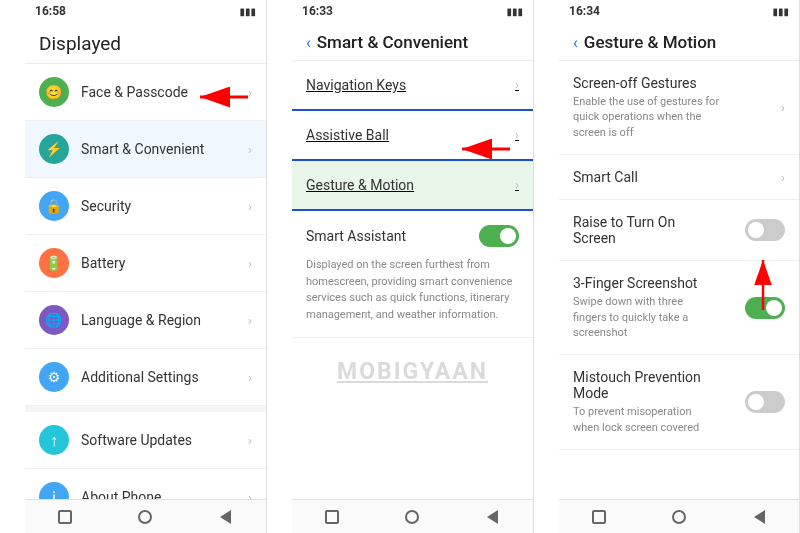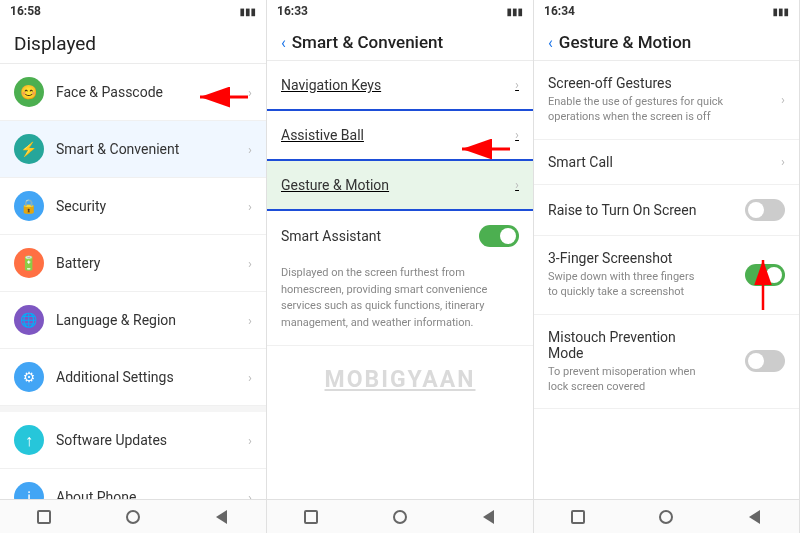--- a/index.html
+++ b/index.html
@@ -12,20 +12,21 @@
       overflow: hidden;
       font-size: 13px;
     }
 
     .panel {
       display: flex;
       flex-direction: column;
       background: #fff;
       border-right: 1px solid #e0e0e0;
       overflow: hidden;
+      padding-left: 25px;
     }
 
     .panel-left {
       width: 267px;
       flex-shrink: 0;
     }
 
     .panel-mid {
       width: 267px;
       flex-shrink: 0;
@@ -163,21 +164,21 @@
     
     .smart-assistant-block {
       padding: 14px;
       border-bottom: 1px solid #f0f0f0;
     }
 
     .sa-row {
       display: flex;
       align-items: center;
       justify-content: space-between;
-      margin-bottom: 18px;
+      margin-bottom: 10px;
     }
 
     .sa-label { font-size: 14px; color: #333; }
 
     .toggle {
       width: 40px;
       height: 22px;
       border-radius: 11px;
       background: #4caf50;
       position: relative;

